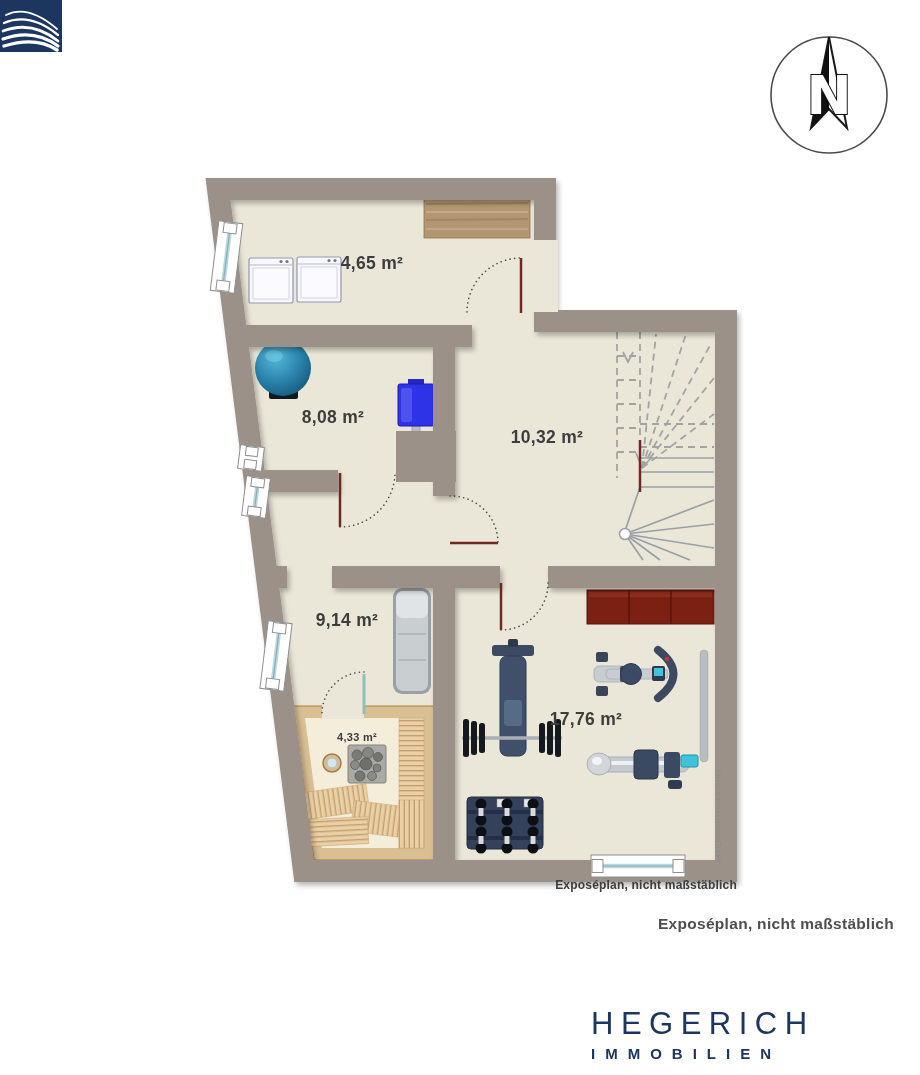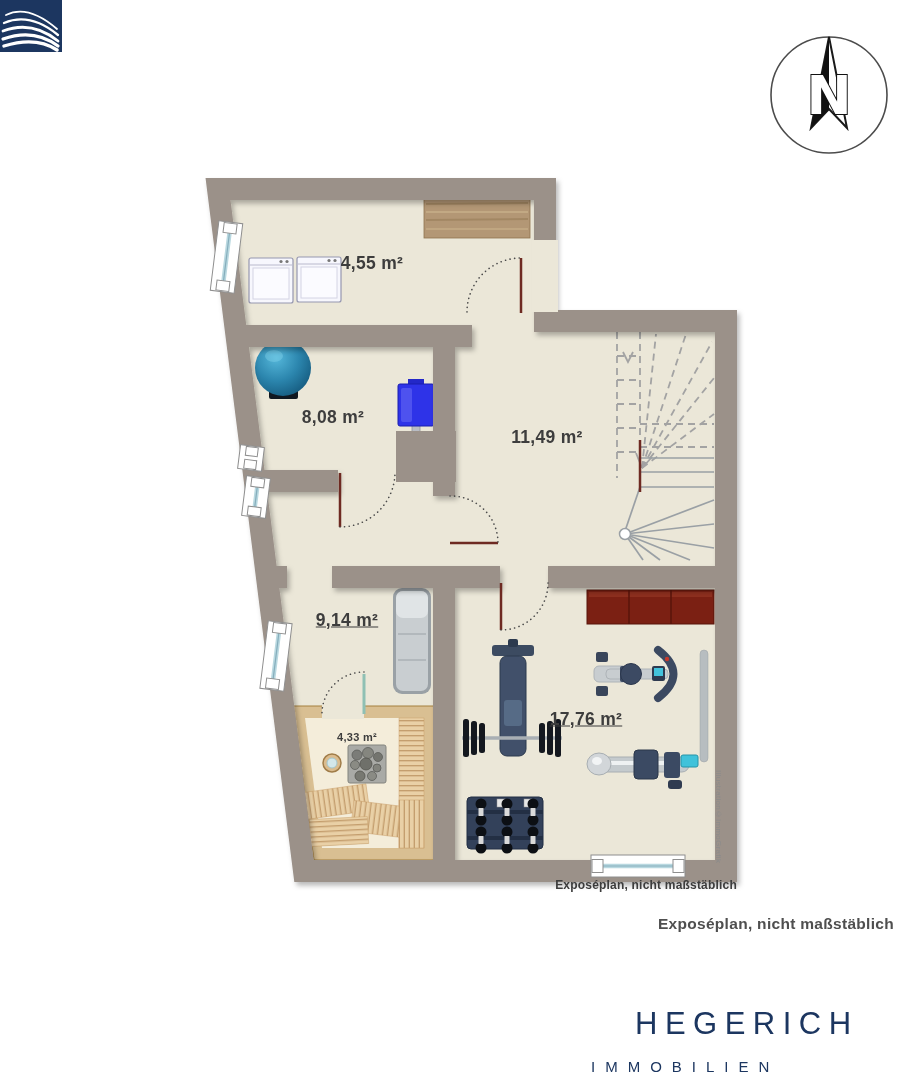--- a/index.html
+++ b/index.html
@@ -8,22 +8,22 @@
   .page svg{position:absolute;left:0;top:0;}
   .room-label{position:absolute;transform:translate(-50%,-50%);font-size:17.5px;font-weight:600;
         color:#3d3d3d;letter-spacing:.3px;white-space:nowrap;}
   .caption-small{position:absolute;right:183px;top:878px;font-size:12px;font-weight:700;
         color:#3c3c3c;letter-spacing:.2px;}
   .caption-big{position:absolute;right:26px;top:915px;font-size:15.5px;font-weight:700;
         color:#4f4f4f;letter-spacing:.3px;}
   .credit{position:absolute;left:714px;top:770px;height:88px;writing-mode:vertical-rl;
         font-size:8px;color:#8b8b8b;letter-spacing:.3px;}
   .logo{position:absolute;left:591px;top:1008px;}
-  .logo .brand{font-size:31px;font-weight:500;color:#1c3660;letter-spacing:7.5px;line-height:1;margin-left:44px;}
-  .logo .sub{margin-top:20px;font-size:15px;font-weight:400;color:#1c3660;letter-spacing:10px;line-height:1;}
+  .logo .brand{font-size:31px;font-weight:500;color:#1c3660;letter-spacing:7.5px;line-height:1;}
+  .logo .sub{margin-top:7px;font-size:15px;font-weight:700;color:#1c3660;letter-spacing:10px;line-height:1;}
   .logo-mark{position:absolute;left:836px;top:1011px;}
 </style>
 </head>
 <body>
 
 <div class="page">
 
 <svg width="920" height="1075" viewBox="0 0 920 1075">
   <defs>
     <filter id="ws" x="-10%" y="-10%" width="120%" height="120%">
@@ -292,26 +292,26 @@
   </g>
 
   <g>
     <circle cx="829" cy="95" r="58" fill="none" stroke="#4c4c4c" stroke-width="1.6"></circle>
     <path d="M 829 37 L 847 128 L 829 109 L 811 128 Z" fill="#fff" stroke="#1a1a1a" stroke-width="2"></path>
     <path d="M 829 37 L 829 109 L 811 128 Z" fill="#111"></path>
     <text x="829" y="114" text-anchor="middle" font-family="'DejaVu Sans',sans-serif" font-size="54" font-weight="700" fill="#fff" stroke="#111" stroke-width="2" paint-order="stroke">N</text>
   </g>
 </svg>
 
-<div class="room-label" style="left:372px;top:263px;">4,55 m²</div>
+<div class="room-label" style="left:372px;top:263px;">4,65 m²</div>
 <div class="room-label" style="left:333px;top:417px;">8,08 m²</div>
-<div class="room-label" style="left:547px;top:437px;">11,49 m²</div>
-<div class="room-label" style="left:347px;top:620px;text-decoration:underline;">9,14 m²</div>
+<div class="room-label" style="left:547px;top:437px;">10,32 m²</div>
+<div class="room-label" style="left:347px;top:620px;">9,14 m²</div>
 <div class="room-label" style="left:357px;top:737px;font-size:11px;">4,33 m²</div>
-<div class="room-label" style="left:586px;top:719px;text-decoration:underline;">17,76 m²</div>
+<div class="room-label" style="left:586px;top:719px;">17,76 m²</div>
 
 <div class="credit">Illustration©immoGrafik</div>
 <div class="caption-small">Exposéplan, nicht maßstäblich</div>
 <div class="caption-big">Exposéplan, nicht maßstäblich</div>
 
 <div class="logo">
   <div class="brand">HEGERICH</div>
   <div class="sub">IMMOBILIEN</div>
 </div>
 <svg class="logo-mark" width="62" height="52" viewBox="0 0 62 52">

